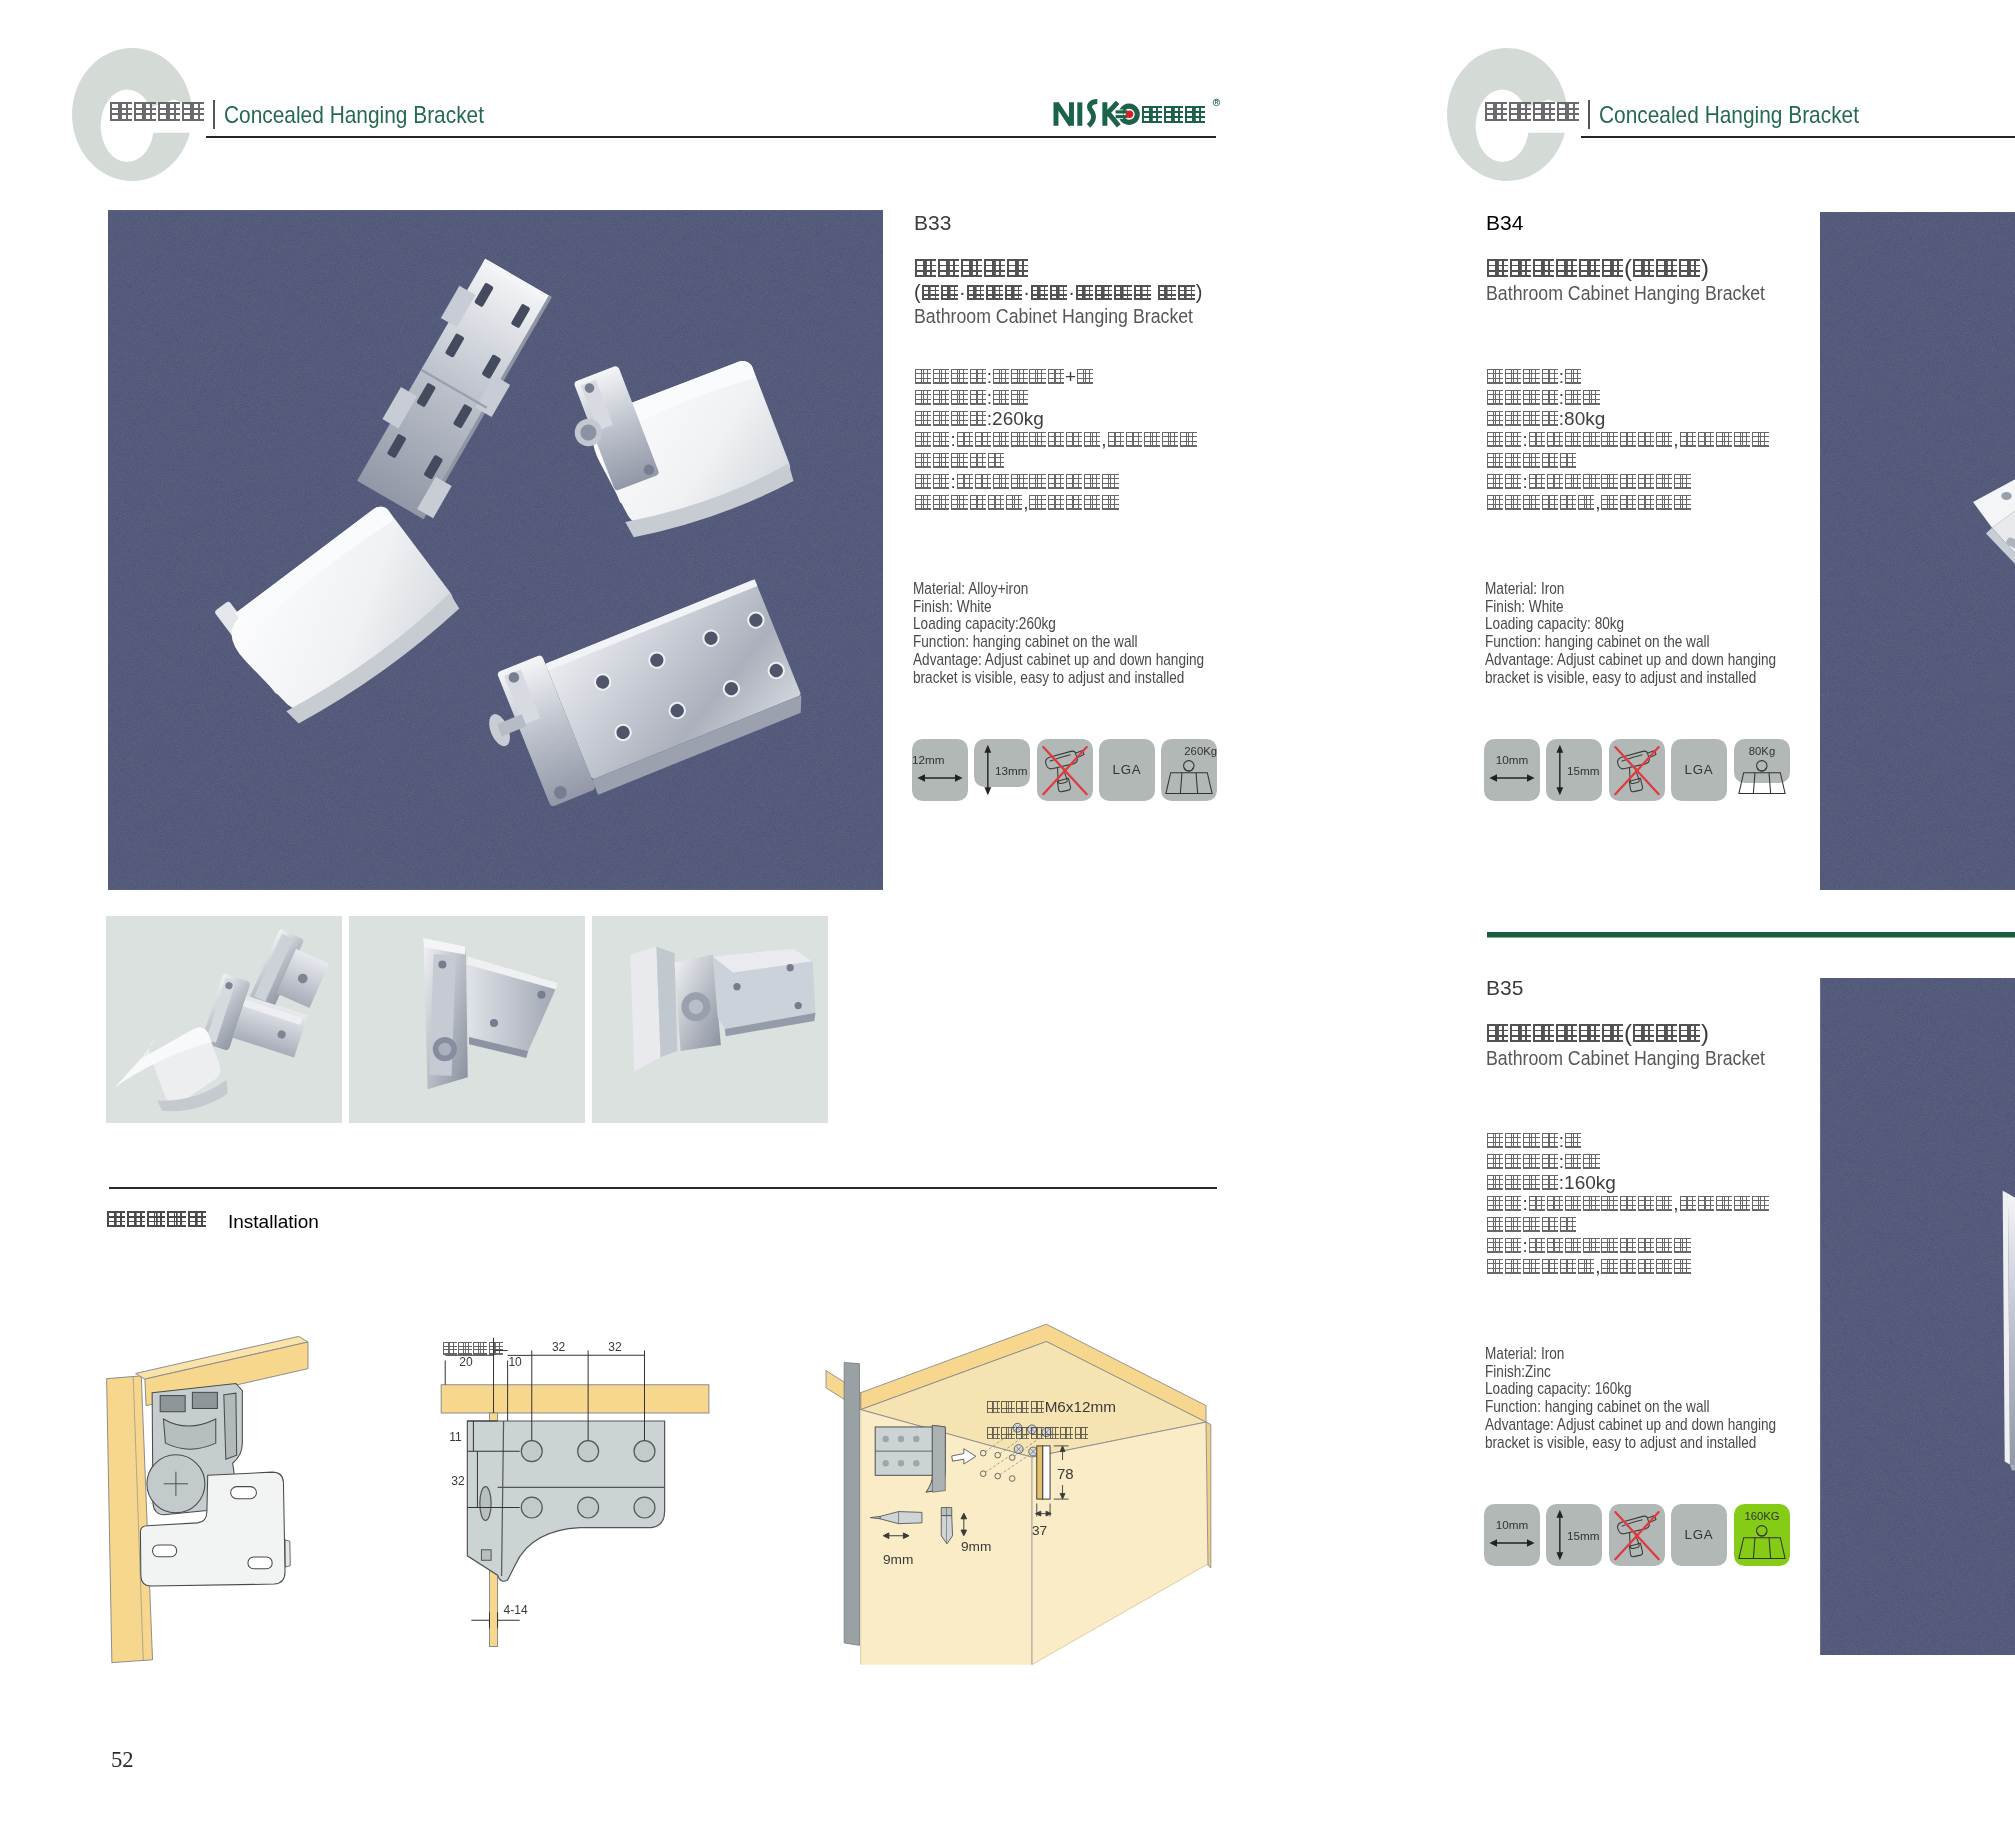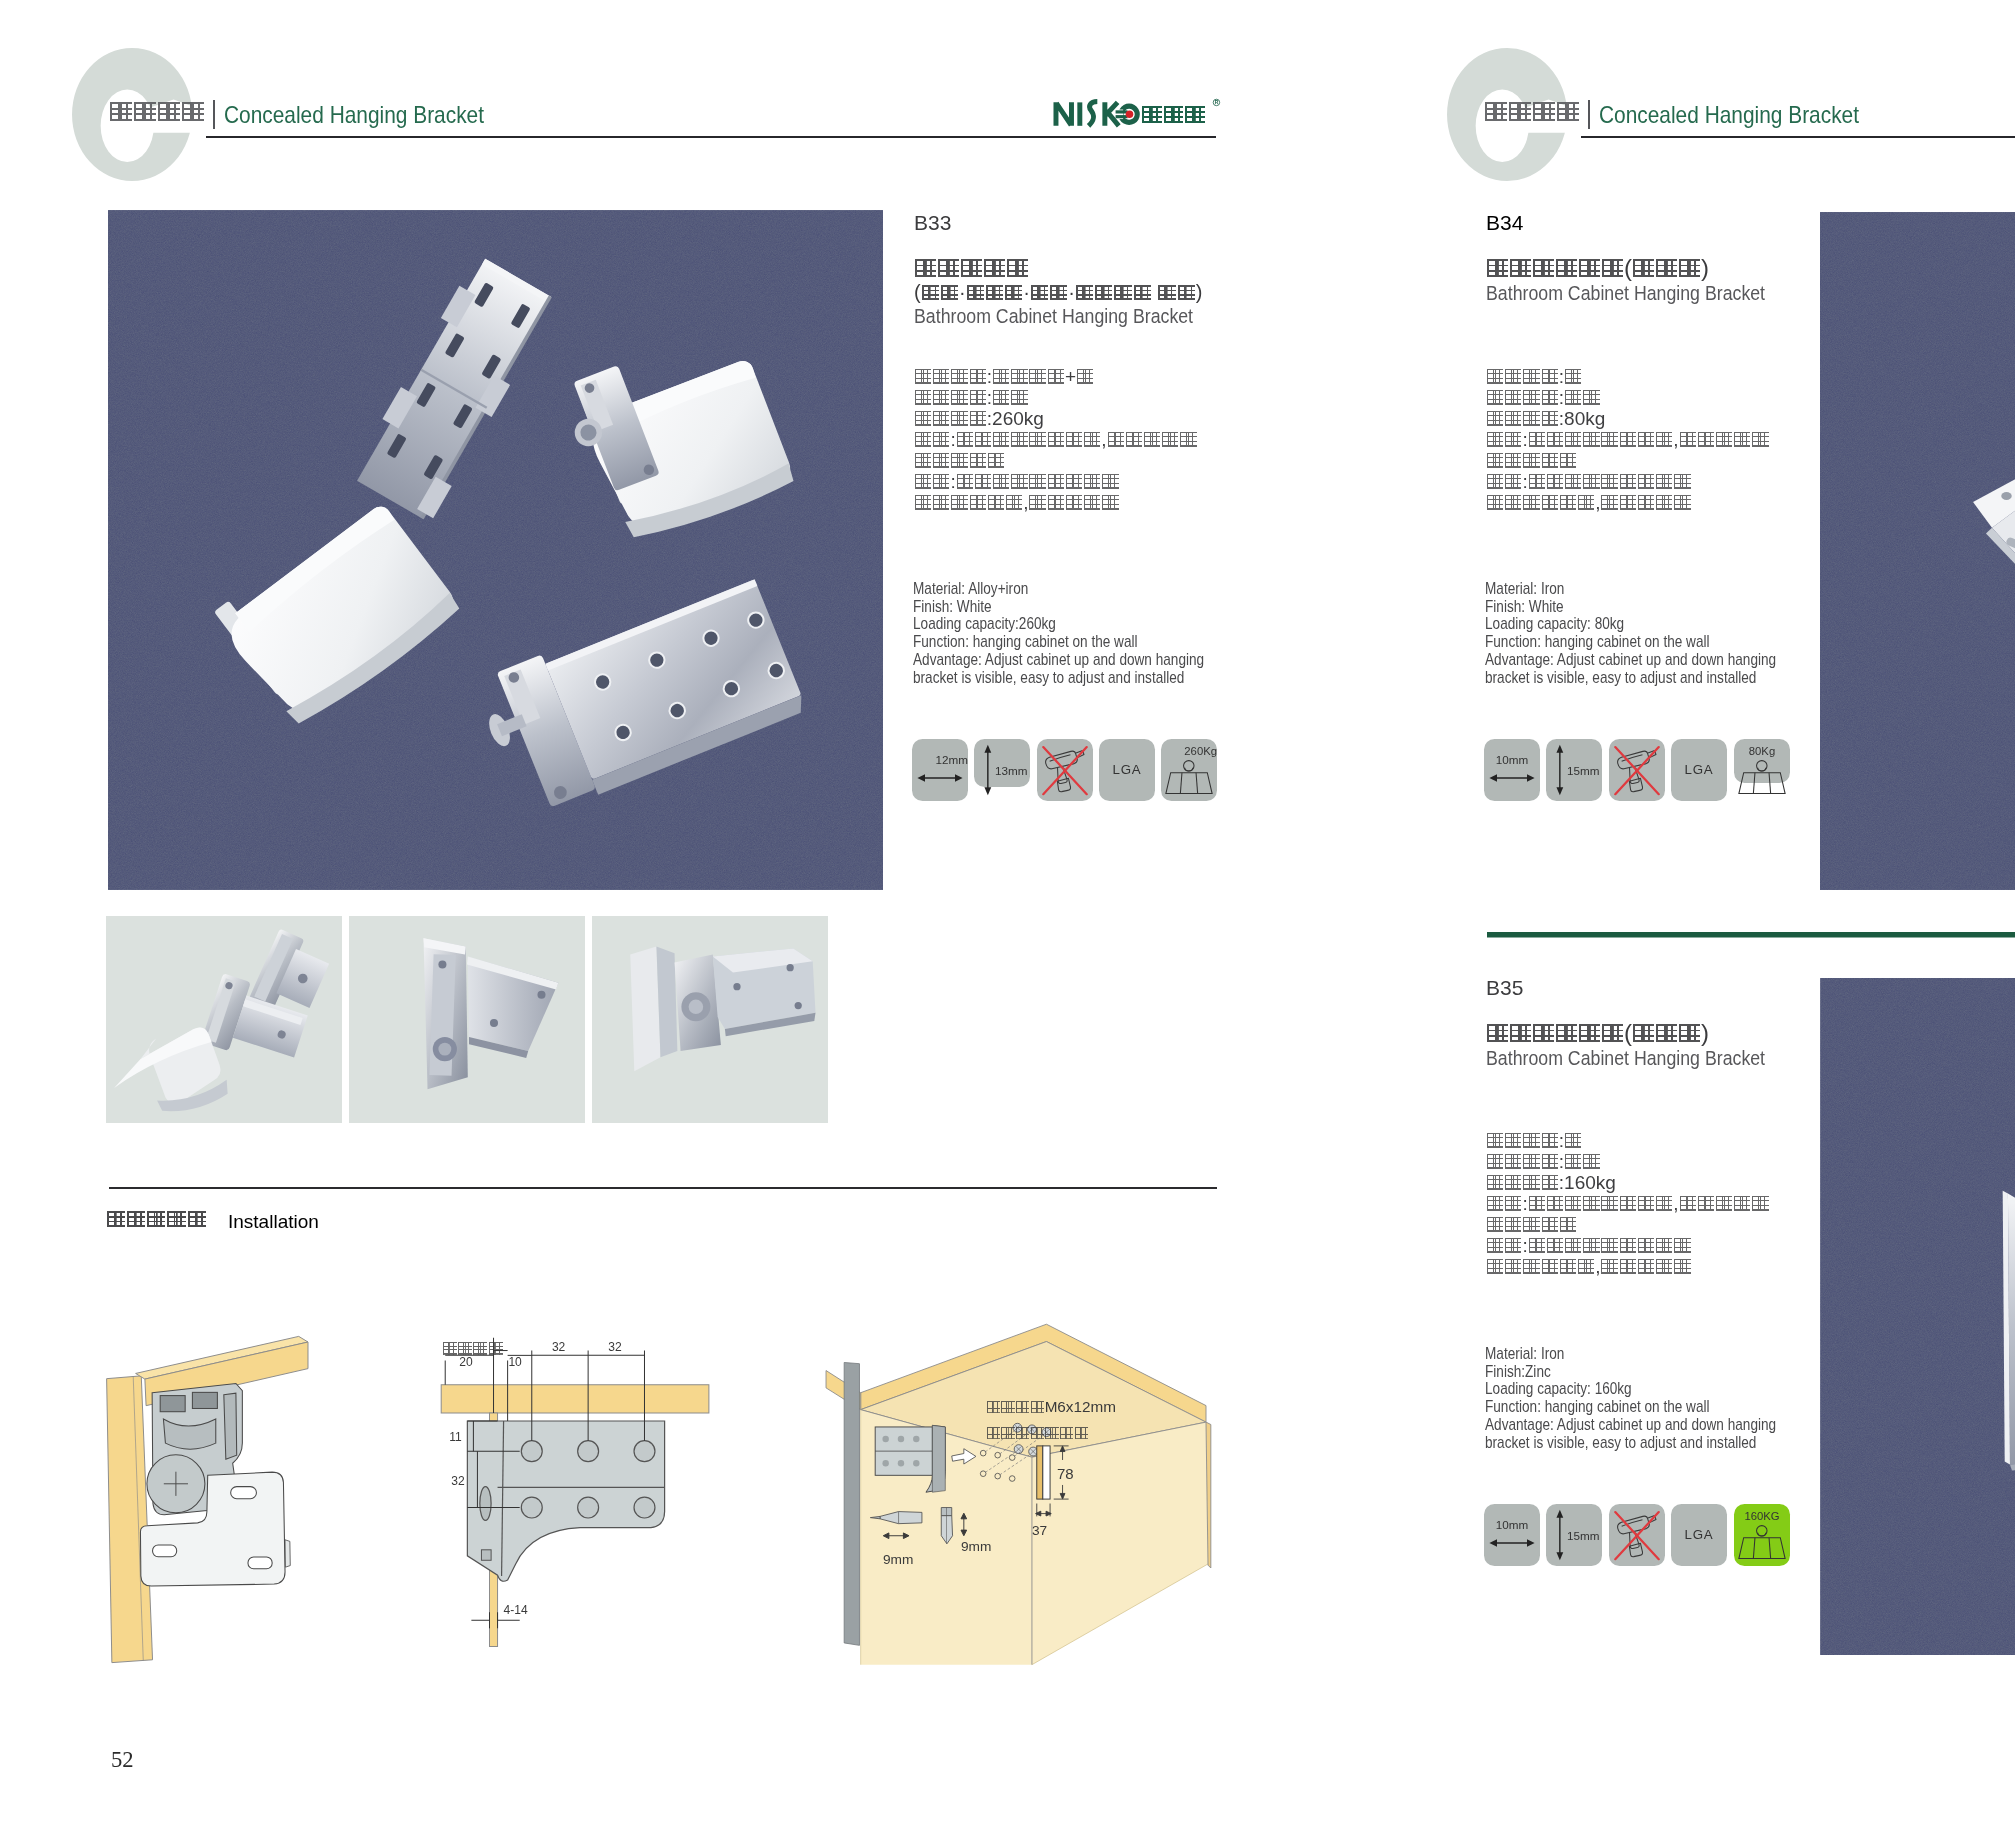--- a/index.html
+++ b/index.html
@@ -76,21 +76,21 @@
 
 <div class="ab bold" style="left:914px;top:281px;font-size:20px;color:#3b3b3d;white-space:nowrap">(<i></i><i></i>·<i></i><i></i><i></i>·<i></i><i></i>·<i></i><i></i><i></i><i></i> <i></i><i></i>)</div>
 
 <div class="ab cx" style="left:914px;top:306px;font-size:19.3px;color:#57575a;transform:scaleX(.92)">Bathroom Cabinet Hanging Bracket</div>
 
 <div class="ab" style="left:914px;top:366px;font-size:19px;line-height:21px;color:#3e3e40;white-space:nowrap"><i></i><i></i><i></i><i></i>:<i></i><i></i><i></i><i></i>+<i></i><br><i></i><i></i><i></i><i></i>:<i></i><i></i><br><i></i><i></i><i></i><i></i>:260kg<br><i></i><i></i>:<i></i><i></i><i></i><i></i><i></i><i></i><i></i><i></i>,<i></i><i></i><i></i><i></i><i></i><br><i></i><i></i><i></i><i></i><i></i><br><i></i><i></i>:<i></i><i></i><i></i><i></i><i></i><i></i><i></i><i></i><i></i><br><i></i><i></i><i></i><i></i><i></i><i></i>,<i></i><i></i><i></i><i></i><i></i></div>
 
 <div class="ab cx" style="left:913px;top:580px;font-size:17px;line-height:17.7px;color:#4a4a4c;transform:scaleX(.8)">Material: Alloy+iron<br>Finish: White<br>Loading capacity:260kg<br>Function: hanging cabinet on the wall<br>Advantage: Adjust cabinet up and down hanging<br>bracket is visible, easy to adjust and installed</div>
 
 <div class="ab" style="left:912px;top:739px;width:56px;height:62px;background:#b2b8b6;border-radius:10.5px">
- <div class="ab" style="left:0;top:13.7px;width:100%;text-align:right;font-size:11.7px;color:#333">12mm</div>
+ <div class="ab" style="left:0;top:13.7px;width:100%;text-align:left;font-size:11.7px;color:#333">12mm</div>
  <svg class="ab" style="left:4px;top:31px" width="48" height="16" viewBox="0 0 119 40">
   <line x1="12" y1="20" x2="107" y2="20" stroke="#222" stroke-width="3.6"></line>
   <path d="M3,20 L22,10.5 L22,29.5 Z" fill="#222"></path>
       <path d="M116,20 L97,10.5 L97,29.5 Z" fill="#222"></path>
  </svg>
 </div>
 
 <div class="ab" style="left:974px;top:739px;width:56px;height:48px;background:#b2b8b6;border-radius:10.5px">
  <svg class="ab" style="left:7.3px;top:4.8px" width="13.7" height="52" viewBox="0 0 34 130">
   <line x1="17" y1="12" x2="17" y2="118" stroke="#222" stroke-width="3.6"></line>

